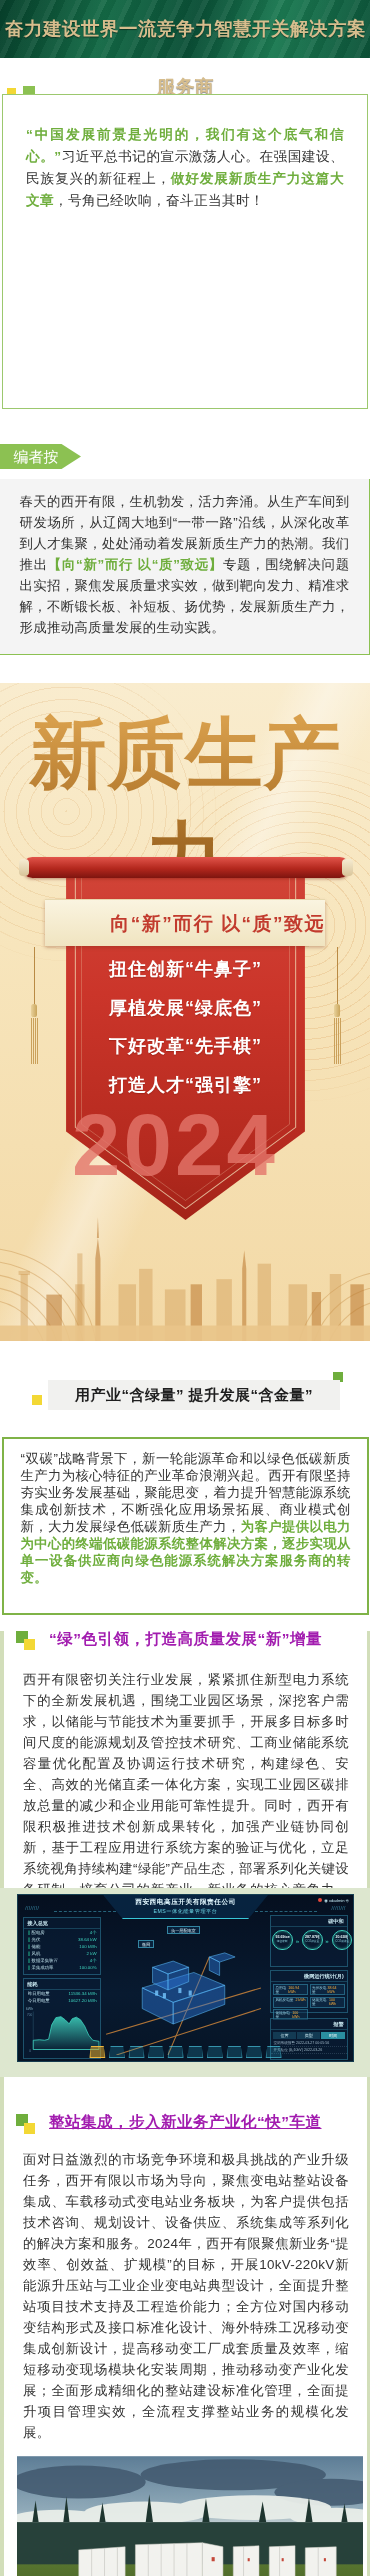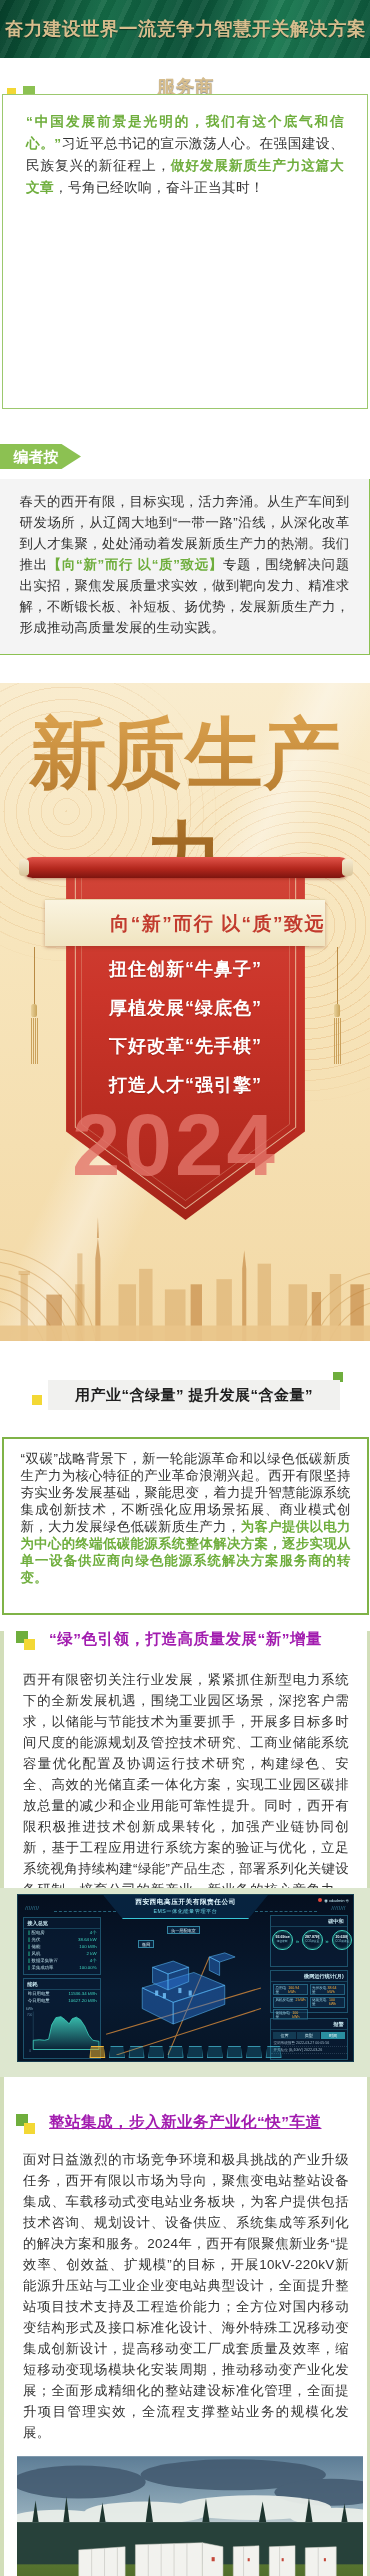--- a/index.html
+++ b/index.html
@@ -11,30 +11,30 @@
   
   .top-banner{left:0;top:0;width:371px;height:58px;
     background:linear-gradient(105deg,#06402b 0%,#146a46 28%,#0a4f36 52%,#1b7a52 74%,#0c5238 100%);}
   .top-banner .streaks{position:absolute;inset:0;
     background:repeating-linear-gradient(115deg,rgba(255,255,255,0.07) 0 5.2px,rgba(0,0,0,0.05) 5.2px 13.4px,rgba(255,255,255,0.03) 13.4px 23px);}
   .top-banner .t{position:relative;text-align:center;line-height:58px;font-size:18.5px;font-weight:bold;
     color:#d6bd8d;letter-spacing:0.5px;text-shadow:0 0.5px 1px rgba(0,0,0,0.45);}
 
   
   .quote-box{left:2.1px;top:94px;width:366px;height:315px;border:1px solid #9cc86e;background:#fff;
-    padding:16px 23px 0 23px;font-size:13.7px;line-height:22px;color:#333;text-align:justify;letter-spacing:0.3px;}
+    padding:29px 23px 0 23px;font-size:13.7px;line-height:22px;color:#333;text-align:justify;letter-spacing:0.3px;}
   .quote-box p{margin:0 0 20.6px 0;}
   .g{color:#6fae3d;font-weight:bold;}
   .sq{position:absolute;}
   .sq-y1{left:7.2px;top:88px;width:9.3px;height:9.3px;background:#f3d835;}
   .sq-g1{left:23px;top:86px;width:12.4px;height:12.4px;background:#8cc152;}
 
   
   .editor-tag{left:0;top:444px;width:81px;height:25px;background:#8cc152;color:#fff;
-    font-size:15px;font-weight:bold;line-height:25px;padding-left:13.4px;
+    font-size:15px;font-weight:normal;line-height:25px;padding-left:13.4px;
     clip-path:polygon(0 0,76% 0,100% 50%,76% 100%,0 100%);}
   .editor-box{left:0;top:479px;width:371px;height:176px;background:#f4f4f4;
     border-right:2.6px solid #8cc152;border-bottom:1.5px solid #8cc152;
     padding:12.4px 19.6px 0 19.6px;font-size:13.4px;line-height:21px;color:#333;text-align:justify;letter-spacing:0.3px;}
 
   
   .hero{left:0;top:683px;width:371px;height:658px;overflow:hidden;
     background:linear-gradient(180deg,#f9ecce 0%,#f7e5bc 40%,#f3d9a6 100%);}
   .hero .rings1{position:absolute;left:-93px;top:-31px;width:319px;height:319px;
     background:repeating-radial-gradient(circle at center,rgba(216,160,92,0.20) 0 1px,transparent 1px 12.4px);
@@ -140,21 +140,21 @@
 
   <div class="abs sq sq-y1"></div>
   <div class="abs sq sq-g1"></div>
 
   <div class="abs quote-box">
     <p><span class="g">“中国发展前景是光明的，我们有这个底气和信心。”</span><span>习近平总书记的宣示激荡人心。在强国建设、民族复兴的新征程上，</span><span class="g">做好发展新质生产力这篇大文章</span><span>，号角已经吹响，奋斗正当其时！</span></p>
   </div>
 
   <div class="abs editor-tag">编者按</div>
   <div class="abs editor-box">
-    <p style="margin:0"><span>春天的西开有限，目标实现，活力奔涌。从生产车间到研发场所，从辽阔大地到“一带一路”沿线，从深化改革到人才集聚，处处涌动着发展新质生产力的热潮。我们推出</span><span class="g">【向“新”而行 以“质”致远】</span><span>专题，围绕解决问题出实招，聚焦发展质量求实效，做到靶向发力、精准求解，不断锻长板、补短板、扬优势，发展新质生产力，形成推动高质量发展的生动实践。</span></p>
+    <p style="margin:0"><span>春天的西开有限，生机勃发，活力奔涌。从生产车间到研发场所，从辽阔大地到“一带一路”沿线，从深化改革到人才集聚，处处涌动着发展新质生产力的热潮。我们推出</span><span class="g">【向“新”而行 以“质”致远】</span><span>专题，围绕解决问题出实招，聚焦发展质量求实效，做到靶向发力、精准求解，不断锻长板、补短板、扬优势，发展新质生产力，形成推动高质量发展的生动实践。</span></p>
   </div>
 
   <div class="abs hero">
     <div class="rings1"></div>
     <div class="rings2"></div>
     <div class="sheen"></div>
     <div class="hero-title">新质生产力</div>
 
     <div class="hang" style="left:77px;"></div>
     <div class="hang" style="left:292px;"></div>

